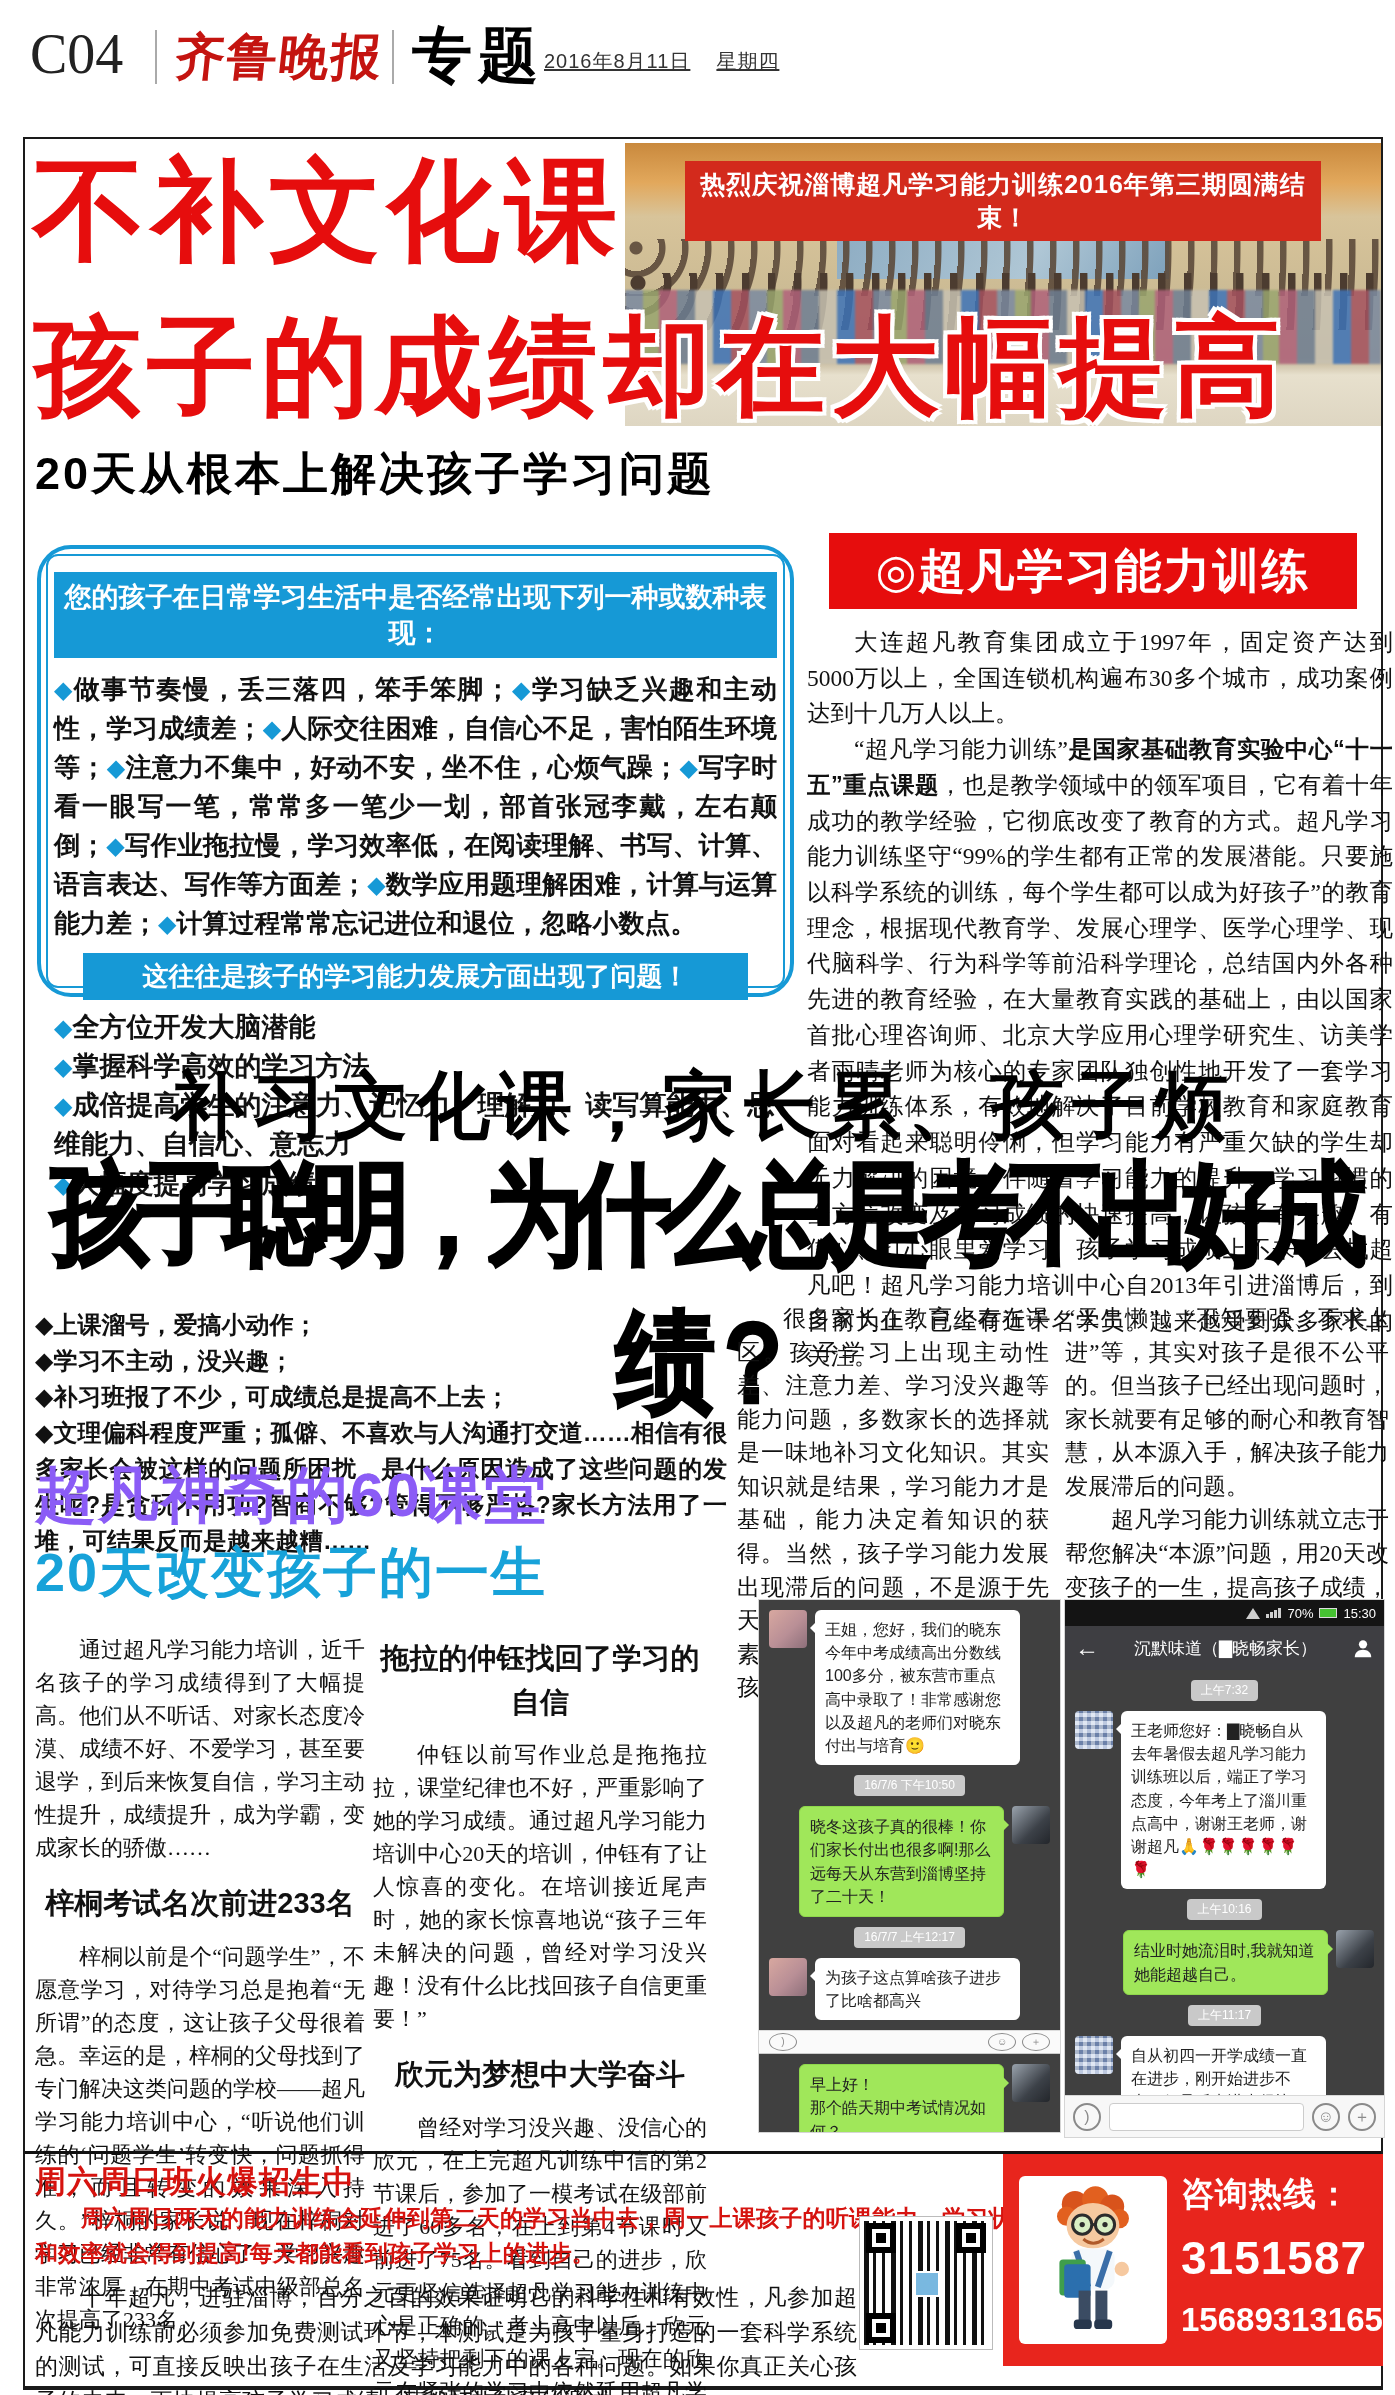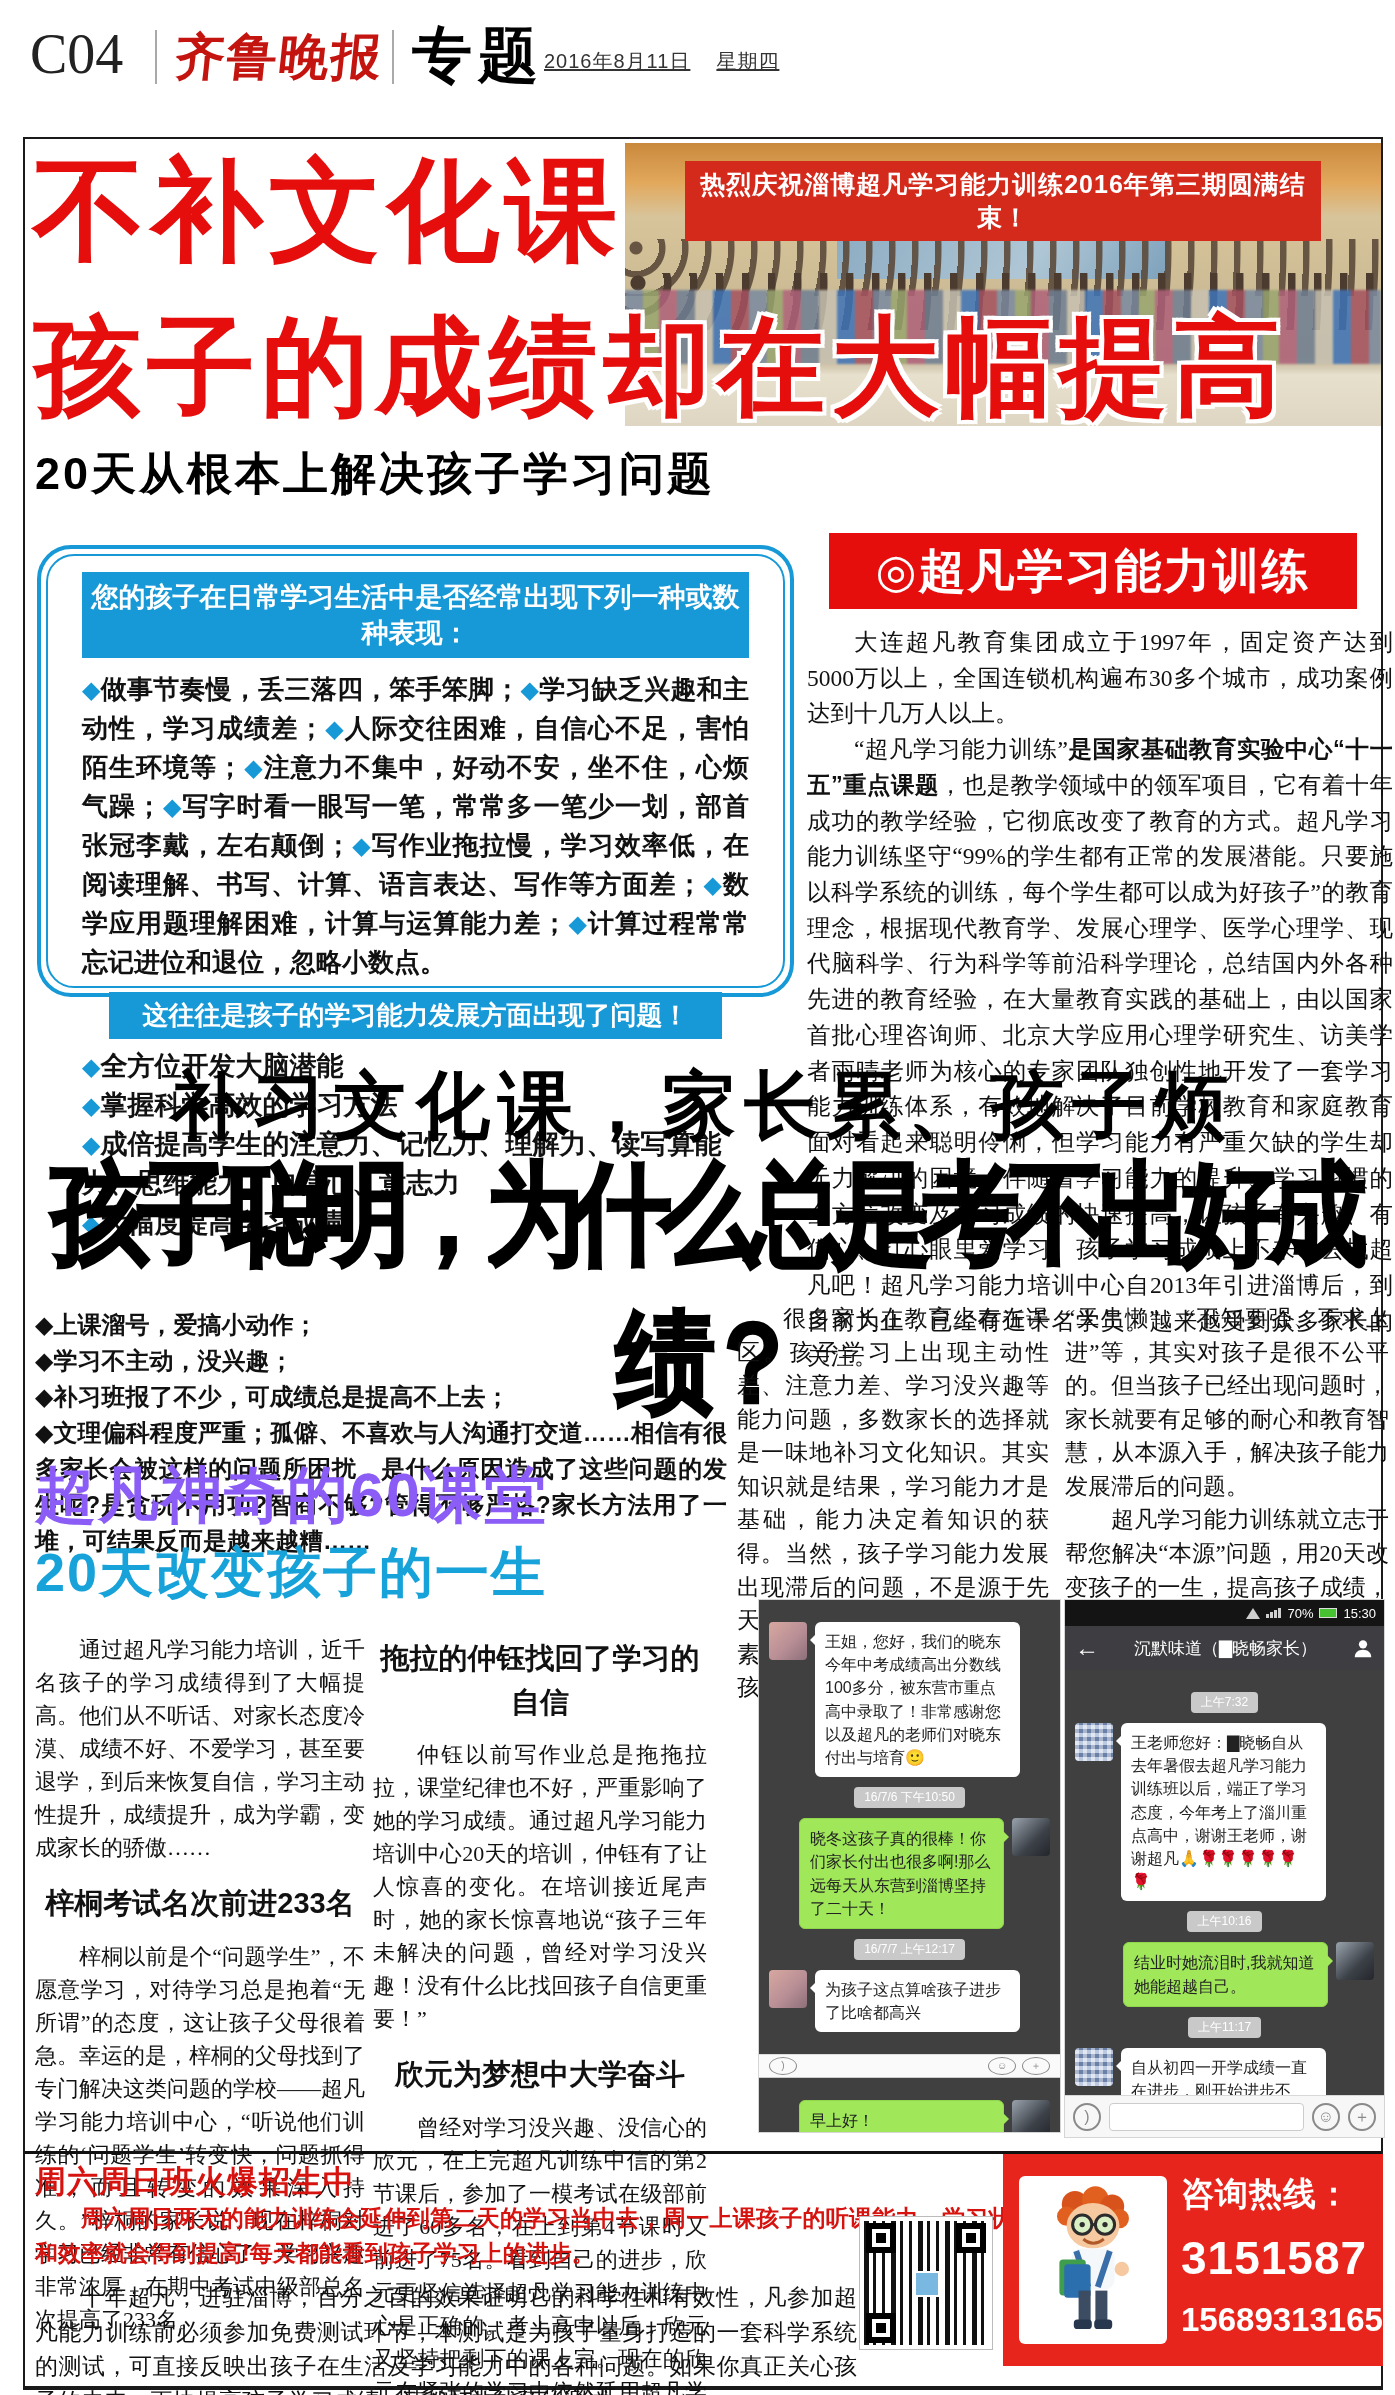--- a/index.html
+++ b/index.html
@@ -38,21 +38,21 @@
     color:#fff; font-weight:bold; font-size:25px; text-align:center; letter-spacing:1px; }
   .hl { position:absolute; left:8px; color:#e60d0d; font-weight:900; letter-spacing:6px; line-height:1;
     text-shadow:-4px -4px 0 #fff,4px -4px 0 #fff,-4px 4px 0 #fff,4px 4px 0 #fff,0 4px 0 #fff,4px 0 0 #fff,0 -4px 0 #fff,-4px 0 0 #fff; }
   .hl1 { top:16px;  font-size:112px; }
   .hl2 { top:174px; font-size:108px; width:1350px; }
   .hero-sub { position:absolute; left:10px; top:305px; font-size:45px; font-weight:900; letter-spacing:3px; color:#000; }
 
   
   .bluebox { position:absolute; left:12px; top:406px; width:757px; height:452px;
     border:4px solid #1699d6; border-radius:34px; background:#fff; }
-  .bluebox-inner { position:absolute; left:5px; top:5px; right:5px; bottom:5px; border:2px solid #1699d6; border-radius:28px; padding:16px 34px; }
+  .bluebox-inner { position:absolute; left:5px; top:5px; right:5px; bottom:5px; border:2px solid #1699d6; border-radius:12px; padding:16px 6px; }
   .bluebar { background:#1699d6; color:#fff; font-weight:bold; text-align:center; }
   .bluebar1 { font-size:27px; padding:7px 2px; }
   .bluebar2 { font-size:26px; padding:6px 2px; width:92%; margin:10px auto 8px; }
   .check-body { margin-top:12px; font-size:26px; font-weight:bold; line-height:1.5; text-align:justify; }
   .dia { color:#1699d6; font-size:24px; }
   .benefits { font-size:27px; font-weight:bold; line-height:1.45; }
   .benefits .b-item { display:block; }
 
   
   .program-title { position:absolute; left:804px; top:394px; width:528px; height:76px; background:#e60d0d;
@@ -92,21 +92,21 @@
   .phone-a { left:734px; top:1461px; width:301px; height:532px; }
   .phone-b { left:1040px; top:1461px; width:319px; height:537px; }
   .statusbar { height:26px; background:#141414; display:flex; align-items:center; justify-content:flex-end; gap:6px; padding:0 8px; color:#fff; font-size:13px; }
   .sig { display:flex; align-items:flex-end; gap:1px; }
   .sig i { display:block; width:3px; background:#cfcfcf; }
   .wifi { width:0; height:0; border-left:7px solid transparent; border-right:7px solid transparent; border-bottom:11px solid #cfcfcf; }
   .batt { width:18px; height:10px; background:#46c232; border:1px solid #ddd; }
   .chat-head { height:44px; background:#3e3e42; color:#fff; display:flex; align-items:center; gap:10px; padding:0 10px; }
   .back { font-size:24px; line-height:1; }
   .chat-title { flex:1; font-size:17px; text-align:center; white-space:nowrap; overflow:hidden; }
-  .msgs { padding:22px 10px; display:flex; flex-direction:column; gap:10px; }
+  .msgs { padding:10px 10px; display:flex; flex-direction:column; gap:10px; }
   .msg { display:flex; gap:8px; align-items:flex-start; }
   .msg.r { flex-direction:row-reverse; }
   .ava { width:38px; height:38px; border-radius:4px; flex:0 0 38px; }
   .ava.p1 { background:linear-gradient(135deg,#d8a8a0,#b98f96 55%,#8d6f7a); }
   .ava.me { background:linear-gradient(135deg,#9aa3ad,#3c4148 60%,#23262b); }
   .ava.px { background:#9ab0d8; background-image:repeating-linear-gradient(0deg,rgba(255,255,255,.5) 0 4px,rgba(0,0,0,.12) 4px 8px),repeating-linear-gradient(90deg,rgba(255,255,255,.4) 0 4px,rgba(30,60,120,.25) 4px 8px); }
   .bub { max-width:205px; background:#fff; border-radius:6px; padding:8px 10px; font-size:16px; line-height:1.45; color:#222; position:relative; white-space:pre-line; }
   .msg.r .bub { background:#a0e75a; border:1px solid #8fd84b; }
   .bub:before { content:""; position:absolute; top:12px; border:6px solid transparent; }
   .msg.l .bub:before { left:-11px; border-right-color:#fff; }

